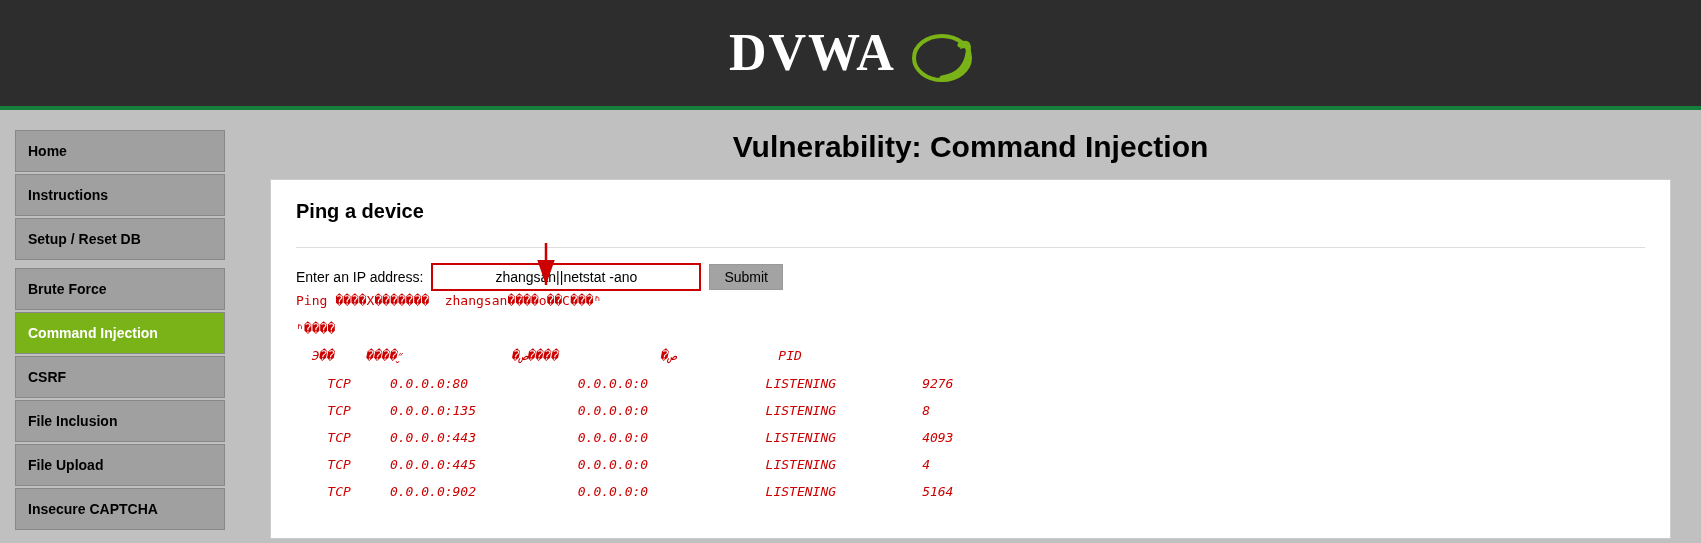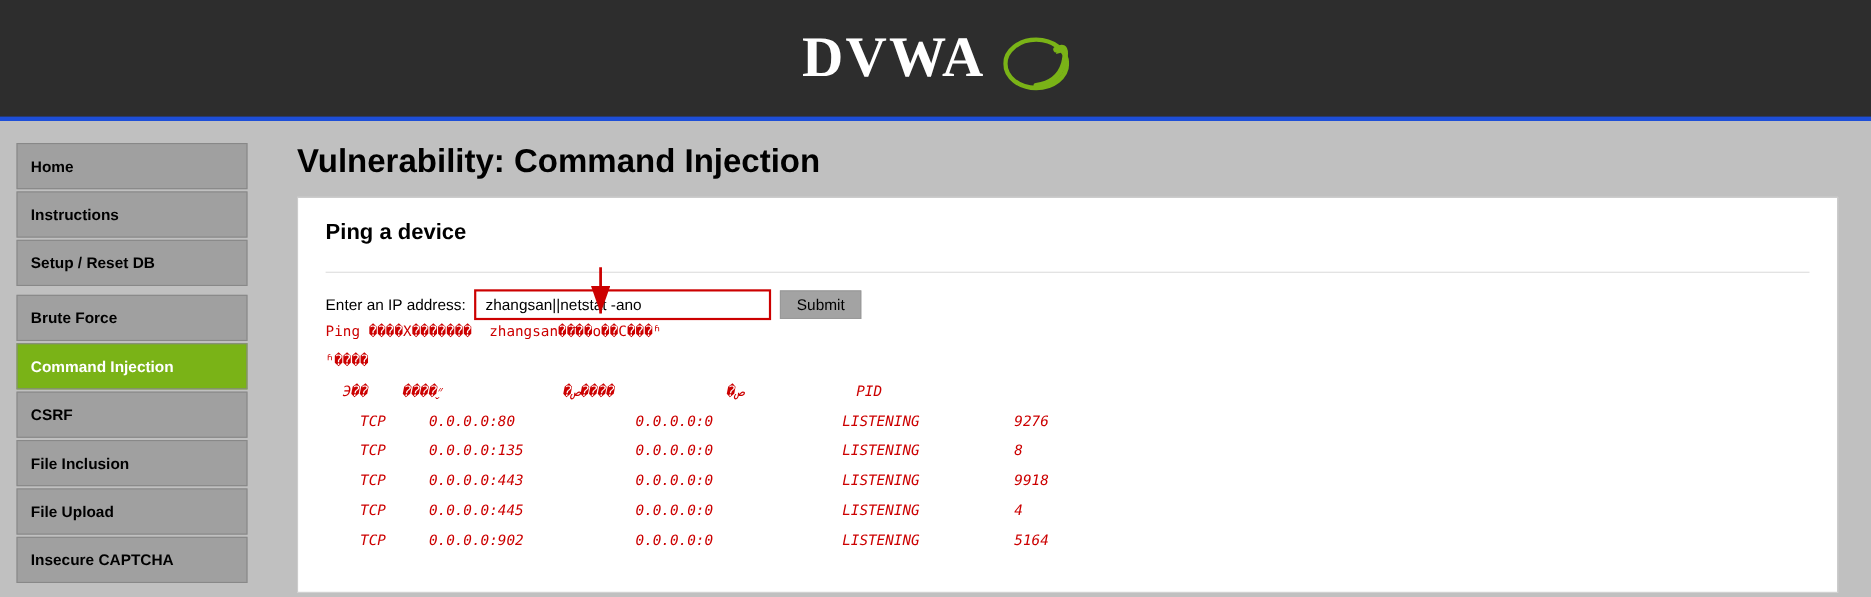--- a/index.html
+++ b/index.html
@@ -5,21 +5,21 @@
     * { margin: 0; padding: 0; box-sizing: border-box; }
     body { font-family: Arial, sans-serif; background: #c0c0c0; min-height: 543px; }
 
     
     #header {
       background: #2d2d2d;
       height: 110px;
       display: flex;
       align-items: center;
       justify-content: center;
-      border-bottom: 4px solid #1d4ed8;
+      border-bottom: 4px solid #15803d;
     }
     .dvwa-logo {
       font-size: 52px;
       font-weight: bold;
       color: white;
       font-family: Georgia, serif;
       position: relative;
       letter-spacing: 2px;
     }
     .dvwa-logo .swirl {
@@ -71,20 +71,21 @@
       flex: 1;
       padding: 20px 30px;
       background: #c0c0c0;
     }
     .page-title {
       font-size: 30px;
       font-weight: bold;
       color: #000;
       margin-bottom: 15px;
       font-family: Arial, sans-serif;
+      text-align: center;
     }
     .card {
       background: white;
       border: 1px solid #ccc;
       padding: 20px 25px;
       min-height: 360px;
     }
     .card-title {
       font-size: 20px;
       font-weight: bold;
@@ -102,20 +103,21 @@
     .form-label {
       font-size: 14px;
       color: #000;
     }
     .ip-input {
       border: 2px solid #cc0000;
       padding: 4px 8px;
       font-size: 14px;
       width: 270px;
       outline: none;
+      text-align: center;
     }
     .submit-btn {
       padding: 4px 14px;
       font-size: 14px;
       background: #a3a3a3;
       border: 1px solid #999;
       cursor: pointer;
     }
 
     .output-area {
@@ -191,21 +193,21 @@
       </div>
 
       <div class="output-area">
         <div class="output-line">Ping ����X�������  zhangsan��҃��ο��С���ʱ</div>
         <div class="output-line">ʱ����</div>
         <div class="output-table">
           <div class="output-line">  Э��    ����ص�             ����ص�              ״̬             PID</div>
           <div id="netstat-rows">
               <div class="output-line">    TCP     0.0.0.0:80              0.0.0.0:0               LISTENING           9276</div>
               <div class="output-line">    TCP     0.0.0.0:135             0.0.0.0:0               LISTENING           8</div>
-              <div class="output-line">    TCP     0.0.0.0:443             0.0.0.0:0               LISTENING           9918</div>
+              <div class="output-line">    TCP     0.0.0.0:443             0.0.0.0:0               LISTENING           4093</div>
               <div class="output-line">    TCP     0.0.0.0:445             0.0.0.0:0               LISTENING           4</div>
               <div class="output-line">    TCP     0.0.0.0:902             0.0.0.0:0               LISTENING           5164</div>
             </div>
         </div>
       </div>
     </div>
   </div>
 </div>
 
 </body></html>

